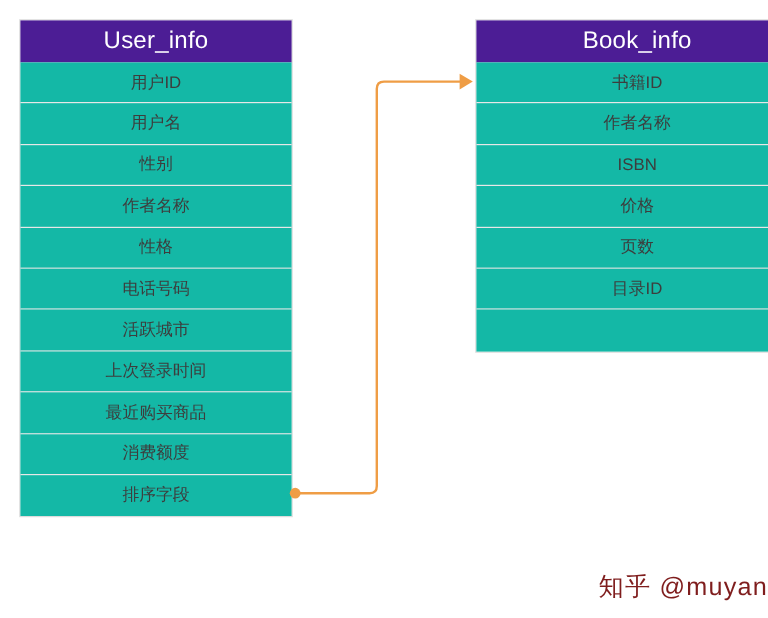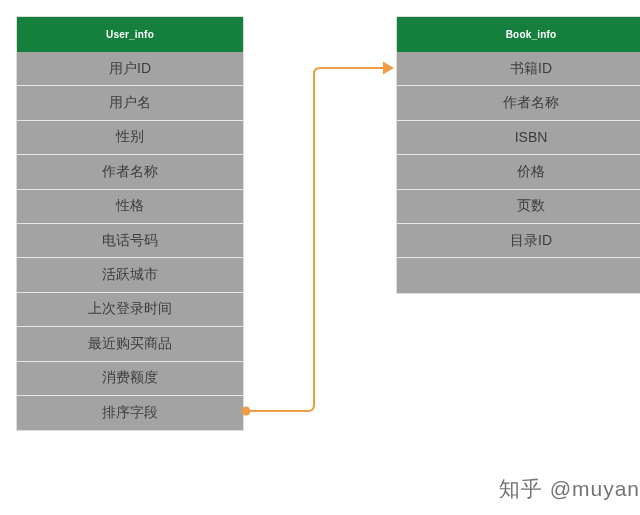--- a/index.html
+++ b/index.html
@@ -14,52 +14,52 @@
     background: #ffffff;
     overflow: hidden;
   }
   .er-table {
     position: absolute;
     background: #ffffff;
     border: 1px solid #dcdcdc;
   }
   .er-table-header {
     height: 35px;
-    background: #15803d;
+    background: #4c1d95;
     color: #ffffff;
-    font-size: 10px;
-    font-weight: bold;
+    font-size: 20px;
+    font-weight: normal;
     display: flex;
     align-items: center;
     justify-content: center;
     letter-spacing: 0.2px;
   }
   .er-row {
     height: 34.4px;
     border-bottom: 1px solid #e7e7e7;
     display: flex;
     align-items: center;
     justify-content: center;
     font-size: 14px;
     color: #3d3d3d;
-    background: #a3a3a3;
+    background: #14b8a6;
   }
   .er-row:last-child { border-bottom: none; }
   .connector-svg {
     position: absolute;
     left: 0;
     top: 0;
     pointer-events: none;
   }
   .watermark {
     position: absolute;
     right: 0px;
     bottom: 12px;
     font-size: 21px;
-    color: #737373;
+    color: #7f1d1d;
     letter-spacing: 1px;
     white-space: nowrap;
   }
 </style>
 </head>
 <body>
 
 <div class="canvas">
 
   <div class="er-table" style="left:16px; top:16px; width:228px;">

